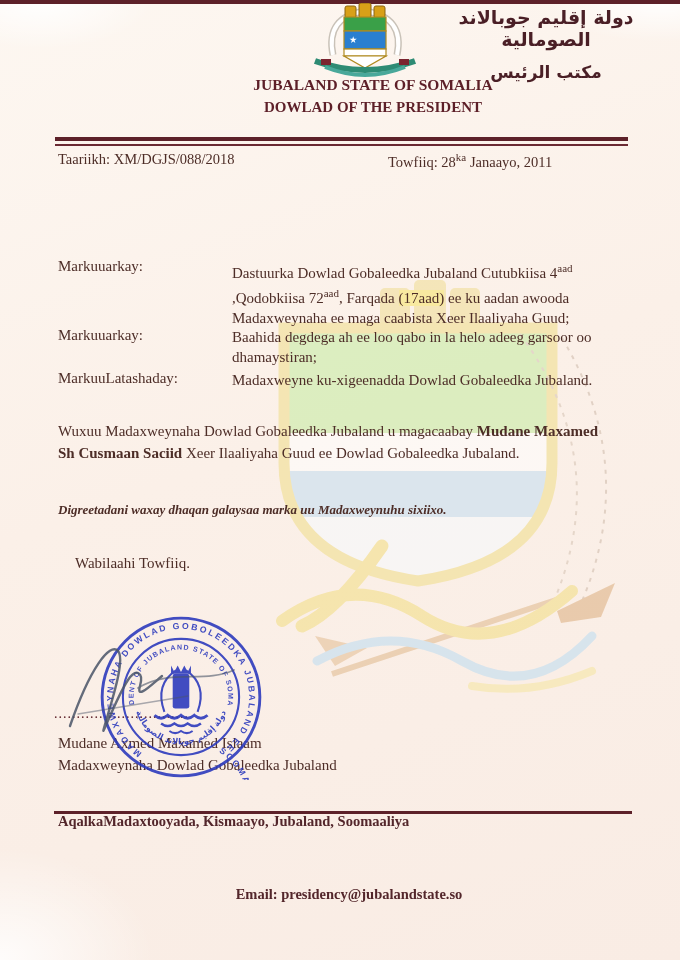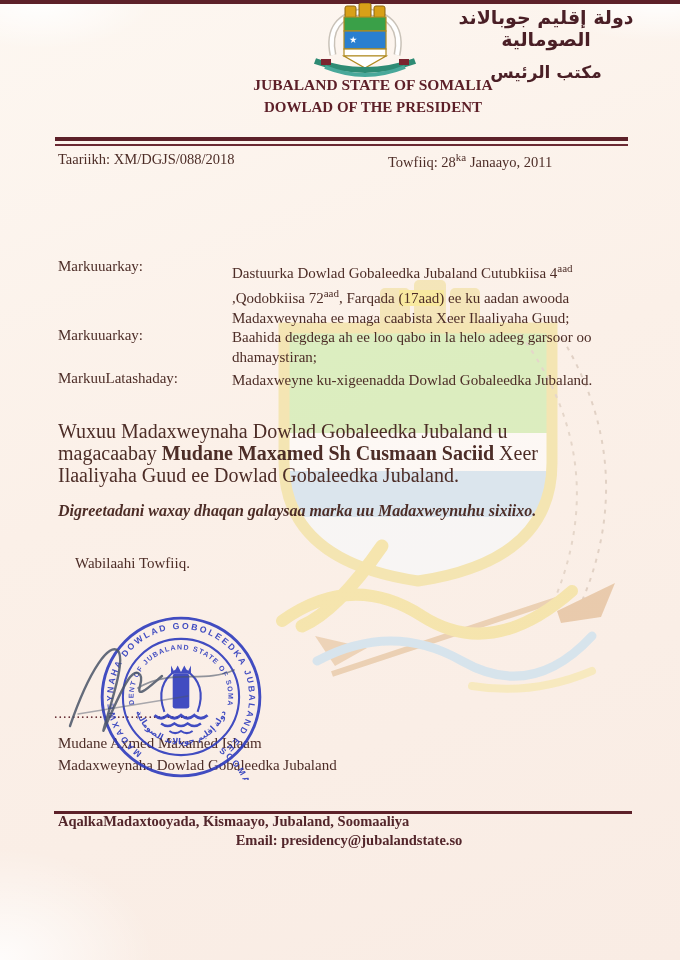--- a/index.html
+++ b/index.html
@@ -39,33 +39,33 @@
   
   .subject{left:58px;top:202px;font-size:14.5px;font-weight:bold;color:#4f2320;}
   .subject .u{text-decoration:underline;}
 
   
   .clabel{left:58px;width:165px;font-size:15px;}
   .ctext{left:232px;width:385px;font-size:15px;line-height:20px;}
   .hl{background:#f8e9a0;}
   .r1{top:258px;} .r2{top:327px;} .r3{top:370px;}
 
-  .appoint{left:58px;top:420px;width:548px;font-size:20px;line-height:22px;}
-  .decree{left:58px;top:502px;width:548px;font-size:16px;font-weight:bold;font-style:italic;}
+  .appoint{left:58px;top:420px;width:548px;font-size:15px;line-height:22px;}
+  .decree{left:58px;top:502px;width:548px;font-size:13px;font-weight:bold;font-style:italic;}
   .closing{left:58px;top:555px;font-size:15px;margin-left:17px;}
 
   
   .dots{left:54px;top:706px;font-size:14px;letter-spacing:1px;color:#5d2129;width:135px;overflow:hidden;white-space:nowrap;}
   .sig-name{left:58px;top:735px;font-size:15px;}
   .sig-title{left:58px;top:757px;font-size:15px;}
 
   
   .ftr-rule{left:54px;right:48px;top:811px;height:0;border-top:3.5px solid #5d2129;}
   .ftr-addr{left:58px;top:813px;font-size:14.5px;font-weight:bold;color:#53262b;}
-  .ftr-email{left:0;right:0;top:832px;text-align:center;padding-left:18px;font-size:14.5px;font-weight:bold;color:#53262b;}
+  .ftr-email{left:0;right:0;top:886px;text-align:center;padding-left:18px;font-size:14.5px;font-weight:bold;color:#53262b;}
 
   .wm{left:262px;top:276px;z-index:0;opacity:.55;}
   .content-z{z-index:2;}
   .stamp{left:98px;top:614px;z-index:3;opacity:.9;}
   .scrawl{left:38px;top:626px;z-index:4;}
 </style>
 </head>
 <body>
 
 <div class="page">

